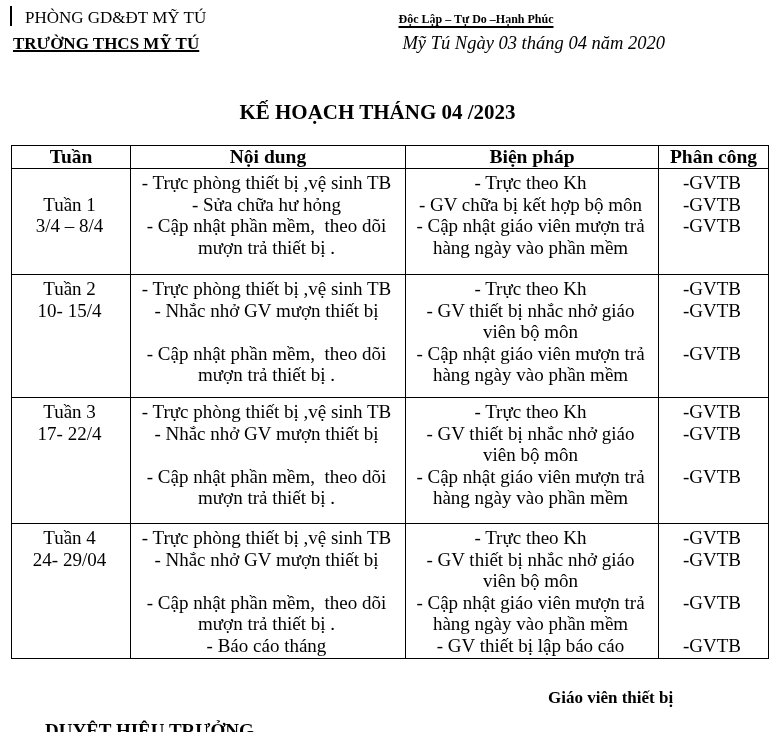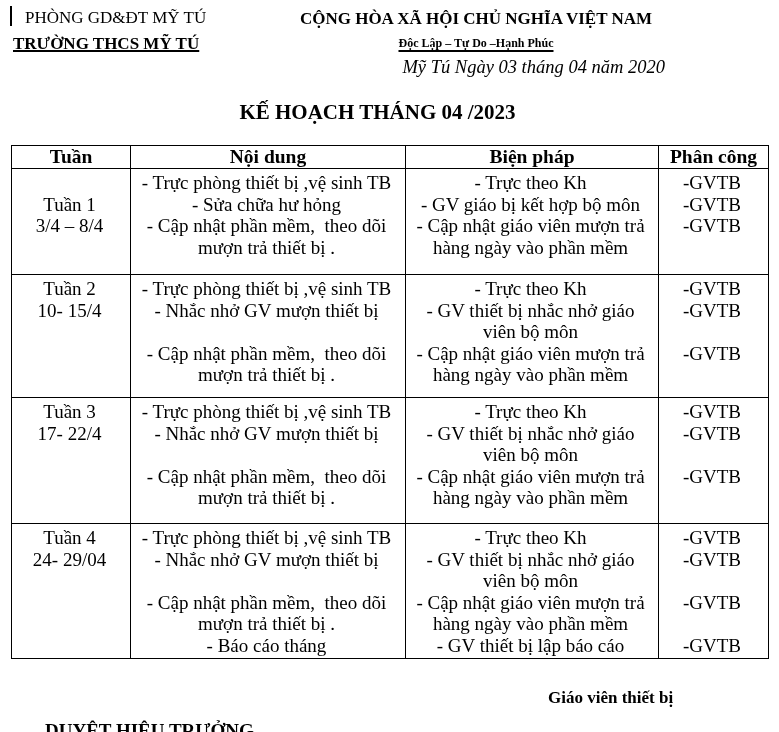--- a/index.html
+++ b/index.html
@@ -68,21 +68,20 @@
 <body>
 
 <span class="caret"></span>
 
 <div class="lh-left">
   <div class="lh-dept">PHÒNG GD&amp;ĐT MỸ TÚ</div>
   <div class="lh-school">TRƯỜNG THCS MỸ TÚ</div>
 </div>
 
 <div class="lh-center">
-  <div class="nat">CỘNG HÒA XÃ HỘI CHỦ NGHĨA VIỆT NAM</div>
   <div class="motto"><span>Độc Lập – Tự Do –Hạnh Phúc</span></div>
   <div class="date">Mỹ Tú Ngày 03 tháng 04 năm 2020</div>
 </div>
 
 <div class="doc-title">KẾ HOẠCH THÁNG 04 /2023</div>
 
 <table class="plan">
   <colgroup>
     <col style="width:119px">
     <col style="width:275px">
@@ -105,21 +104,21 @@
           <div class="line">3/4 – 8/4</div>
         </td>
         <td style="height: 106px;">
           <div class="line">- Trực phòng thiết bị ,vệ sinh TB</div>
           <div class="line">- Sửa chữa hư hỏng</div>
           <div class="line">- Cập nhật phần mềm,  theo dõi</div>
           <div class="line">mượn trả thiết bị .</div>
         </td>
         <td style="height: 106px;">
           <div class="line">- Trực theo Kh</div>
-          <div class="line">- GV giáo bị kết hợp bộ môn</div>
+          <div class="line">- GV chữa bị kết hợp bộ môn</div>
           <div class="line">- Cập nhật giáo viên mượn trả</div>
           <div class="line">hàng ngày vào phần mềm</div>
         </td>
         <td style="height: 106px;">
           <div class="line">-GVTB</div>
           <div class="line">-GVTB</div>
           <div class="line">-GVTB</div>
         </td>
       </tr>
       <tr>

